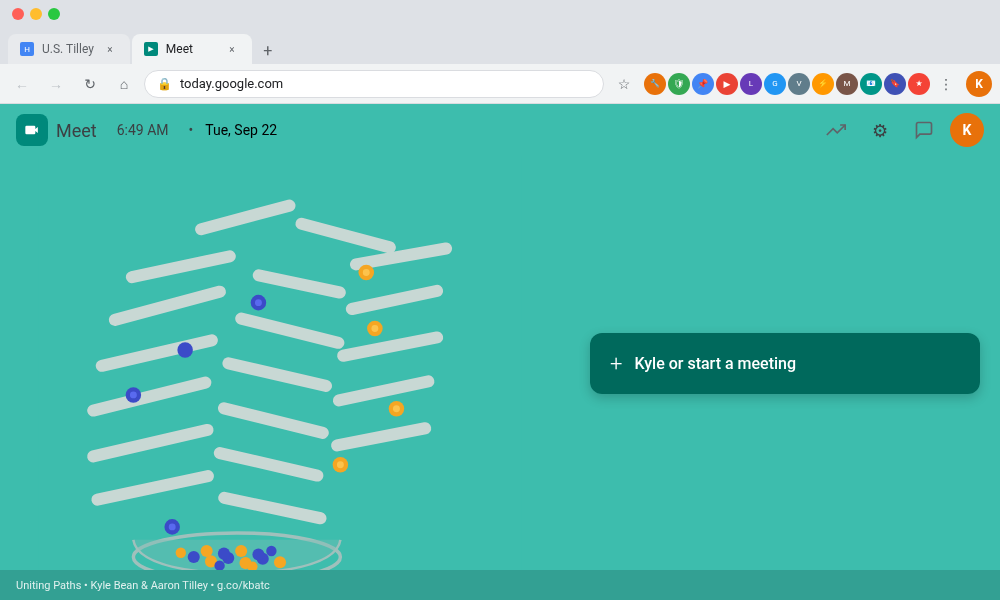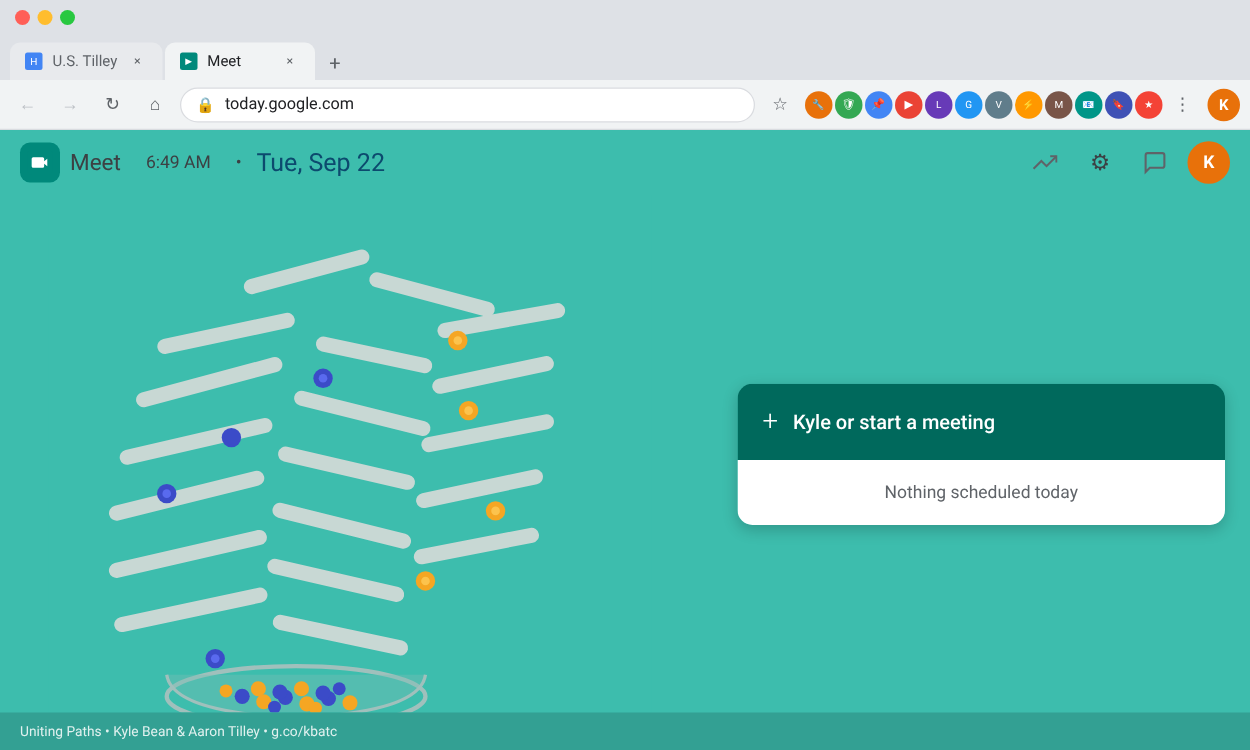--- a/index.html
+++ b/index.html
@@ -190,22 +190,22 @@
       font-size: 18px;
       font-weight: 400;
       color: #3c4043;
     }
     .meet-time {
       font-size: 14px;
       color: #3c4043;
       margin-left: 12px;
     }
     .meet-date {
-      font-size: 20px;
-      color: #0c4a6e;
+      font-size: 14px;
+      color: #000000;
       margin-left: 4px;
     }
     .topbar-actions {
       margin-left: auto;
       display: flex;
       align-items: center;
       gap: 8px;
     }
     .topbar-btn {
       width: 36px; height: 36px;
@@ -457,23 +457,20 @@
         <circle cx="248" cy="476" r="6" fill="#f5a623"></circle>
       </svg>
     </div>
 
     <div class="right-panel">
       <div class="meet-card">
         <div class="join-btn">
           <span class="join-plus">+</span>
           <span>Kyle or start a meeting</span>
         </div>
-        <div class="nothing-scheduled">
-          <span>Nothing scheduled today</span>
-        </div>
       </div>
     </div>
 
     <div class="bottom-bar">
       <span>Uniting Paths • Kyle Bean &amp; Aaron Tilley • g.co/kbatc</span>
     </div>
   </div>
 </div>
 
 </body></html>

